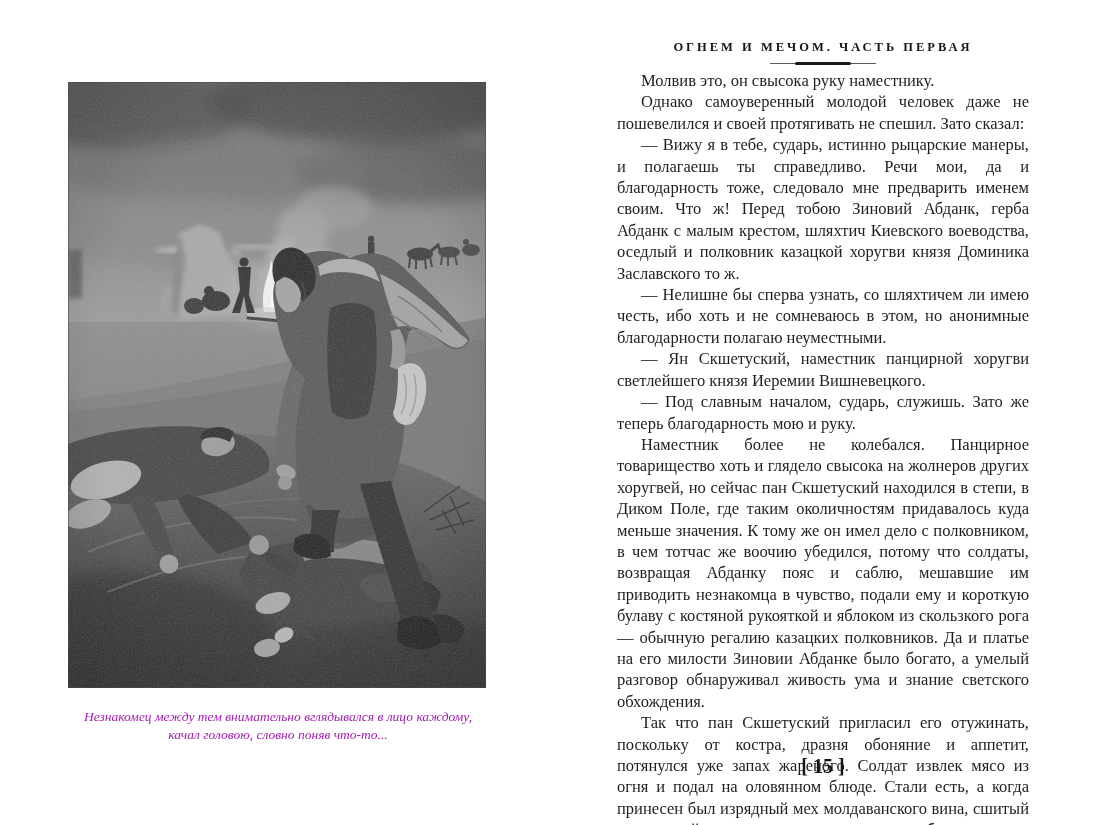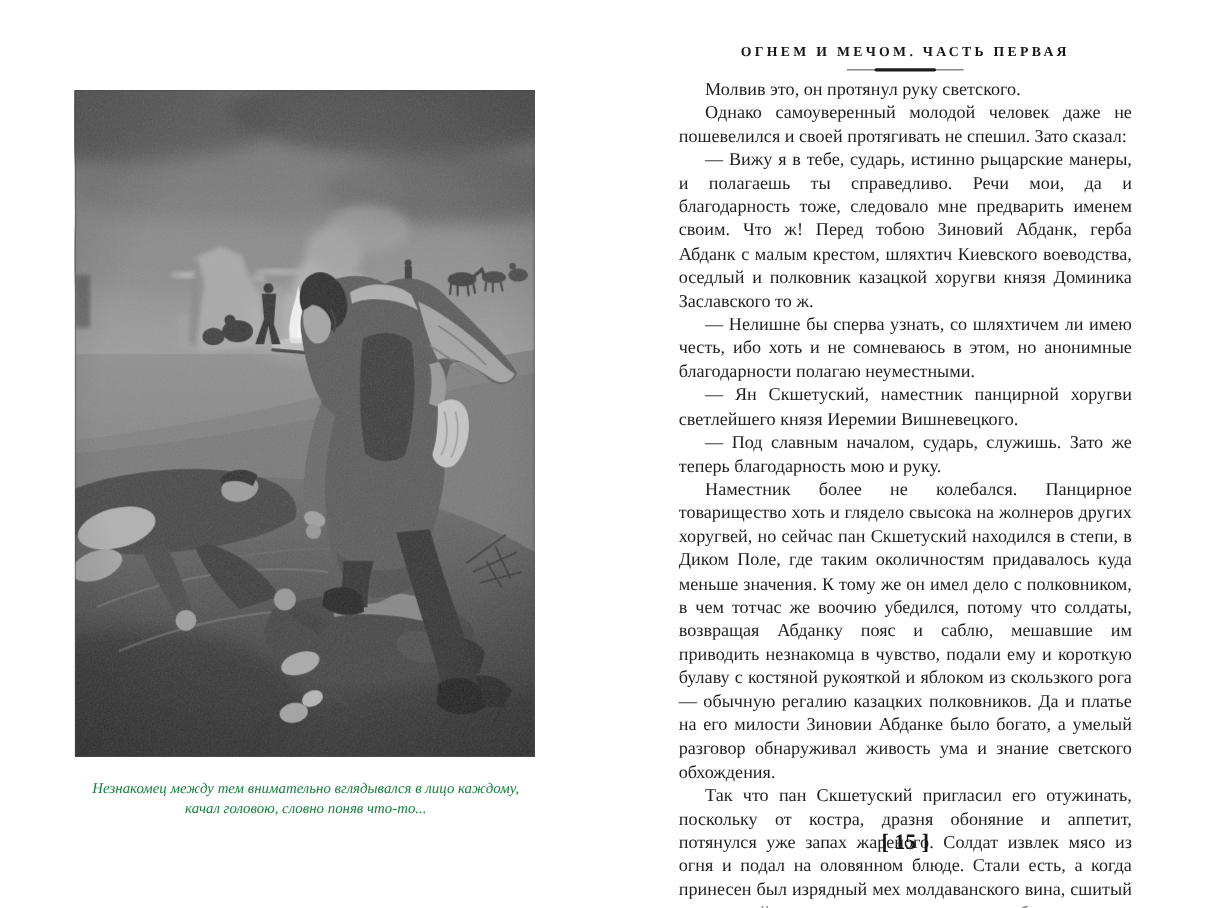--- a/index.html
+++ b/index.html
@@ -13,21 +13,21 @@
 
   
   .illustration-frame{
     position:absolute;left:68px;top:82px;width:418px;height:606px;
     background:#8a8a8a;overflow:hidden;
   }
   .illustration-frame svg{display:block;width:100%;height:100%;}
   .caption{
     position:absolute;left:40px;top:708px;width:476px;
     text-align:center;font-style:italic;font-size:13.5px;line-height:18px;
-    color:#15803d;
+    color:#a21caf;
   }
 
   
   .running-header{
     position:absolute;left:617px;top:40px;width:412px;
     text-align:center;font-size:12.5px;font-weight:bold;
     letter-spacing:3px;color:#161616;
   }
   .header-rule{
     position:absolute;left:770px;top:62px;width:106px;height:4px;
@@ -244,21 +244,21 @@
     <div>качал головою, словно поняв что-то...</div>
   </div>
 
   <div class="running-header">ОГНЕМ И МЕЧОМ. ЧАСТЬ ПЕРВАЯ</div>
   <div class="header-rule">
     <div class="thin"></div>
     <div class="thick"></div>
   </div>
 
   <div class="body-text">
-    <p>Молвив это, он протянул руку светского.</p>
+    <p>Молвив это, он свысока руку наместнику.</p>
     <p>Однако самоуверенный молодой человек даже не пошевелился и своей протягивать не спешил. Зато сказал:</p>
     <p>— Вижу я в тебе, сударь, истинно рыцарские манеры, и полагаешь ты справедливо. Речи мои, да и благодарность тоже, следовало мне предварить именем своим. Что ж! Перед тобою Зиновий Абданк, герба Абданк с малым крестом, шляхтич Киевского воеводства, оседлый и полковник казацкой хоругви князя Доминика Заславского то ж.</p>
     <p>— Нелишне бы сперва узнать, со шляхтичем ли имею честь, ибо хоть и не сомневаюсь в этом, но анонимные благодарности полагаю неуместными.</p>
     <p>— Ян Скшетуский, наместник панцирной хоругви светлейшего князя Иеремии Вишневецкого.</p>
     <p>— Под славным началом, сударь, служишь. Зато же теперь благодарность мою и руку.</p>
     <p>Наместник более не колебался. Панцирное товарищество хоть и глядело свысока на жолнеров других хоругвей, но сейчас пан Скшетуский находился в степи, в Диком Поле, где таким околичностям придавалось куда меньше значения. К тому же он имел дело с полковником, в чем тотчас же воочию убедился, потому что солдаты, возвращая Абданку пояс и саблю, мешавшие им приводить незнакомца в чувство, подали ему и короткую булаву с костяной рукояткой и яблоком из скользкого рога — обычную регалию казацких полковников. Да и платье на его милости Зиновии Абданке было богато, а умелый разговор обнаруживал живость ума и знание светского обхождения.</p>
     <p>Так что пан Скшетуский пригласил его отужинать, поскольку от костра, дразня обоняние и аппетит, потянулся уже запах жареного. Солдат извлек мясо из огня и подал на оловянном блюде. Стали есть, а когда принесен был изрядный мех молдаванского вина, сшитый из козловой шкуры, завязалась и нескучная беседа.</p>
 
   </div>
 

